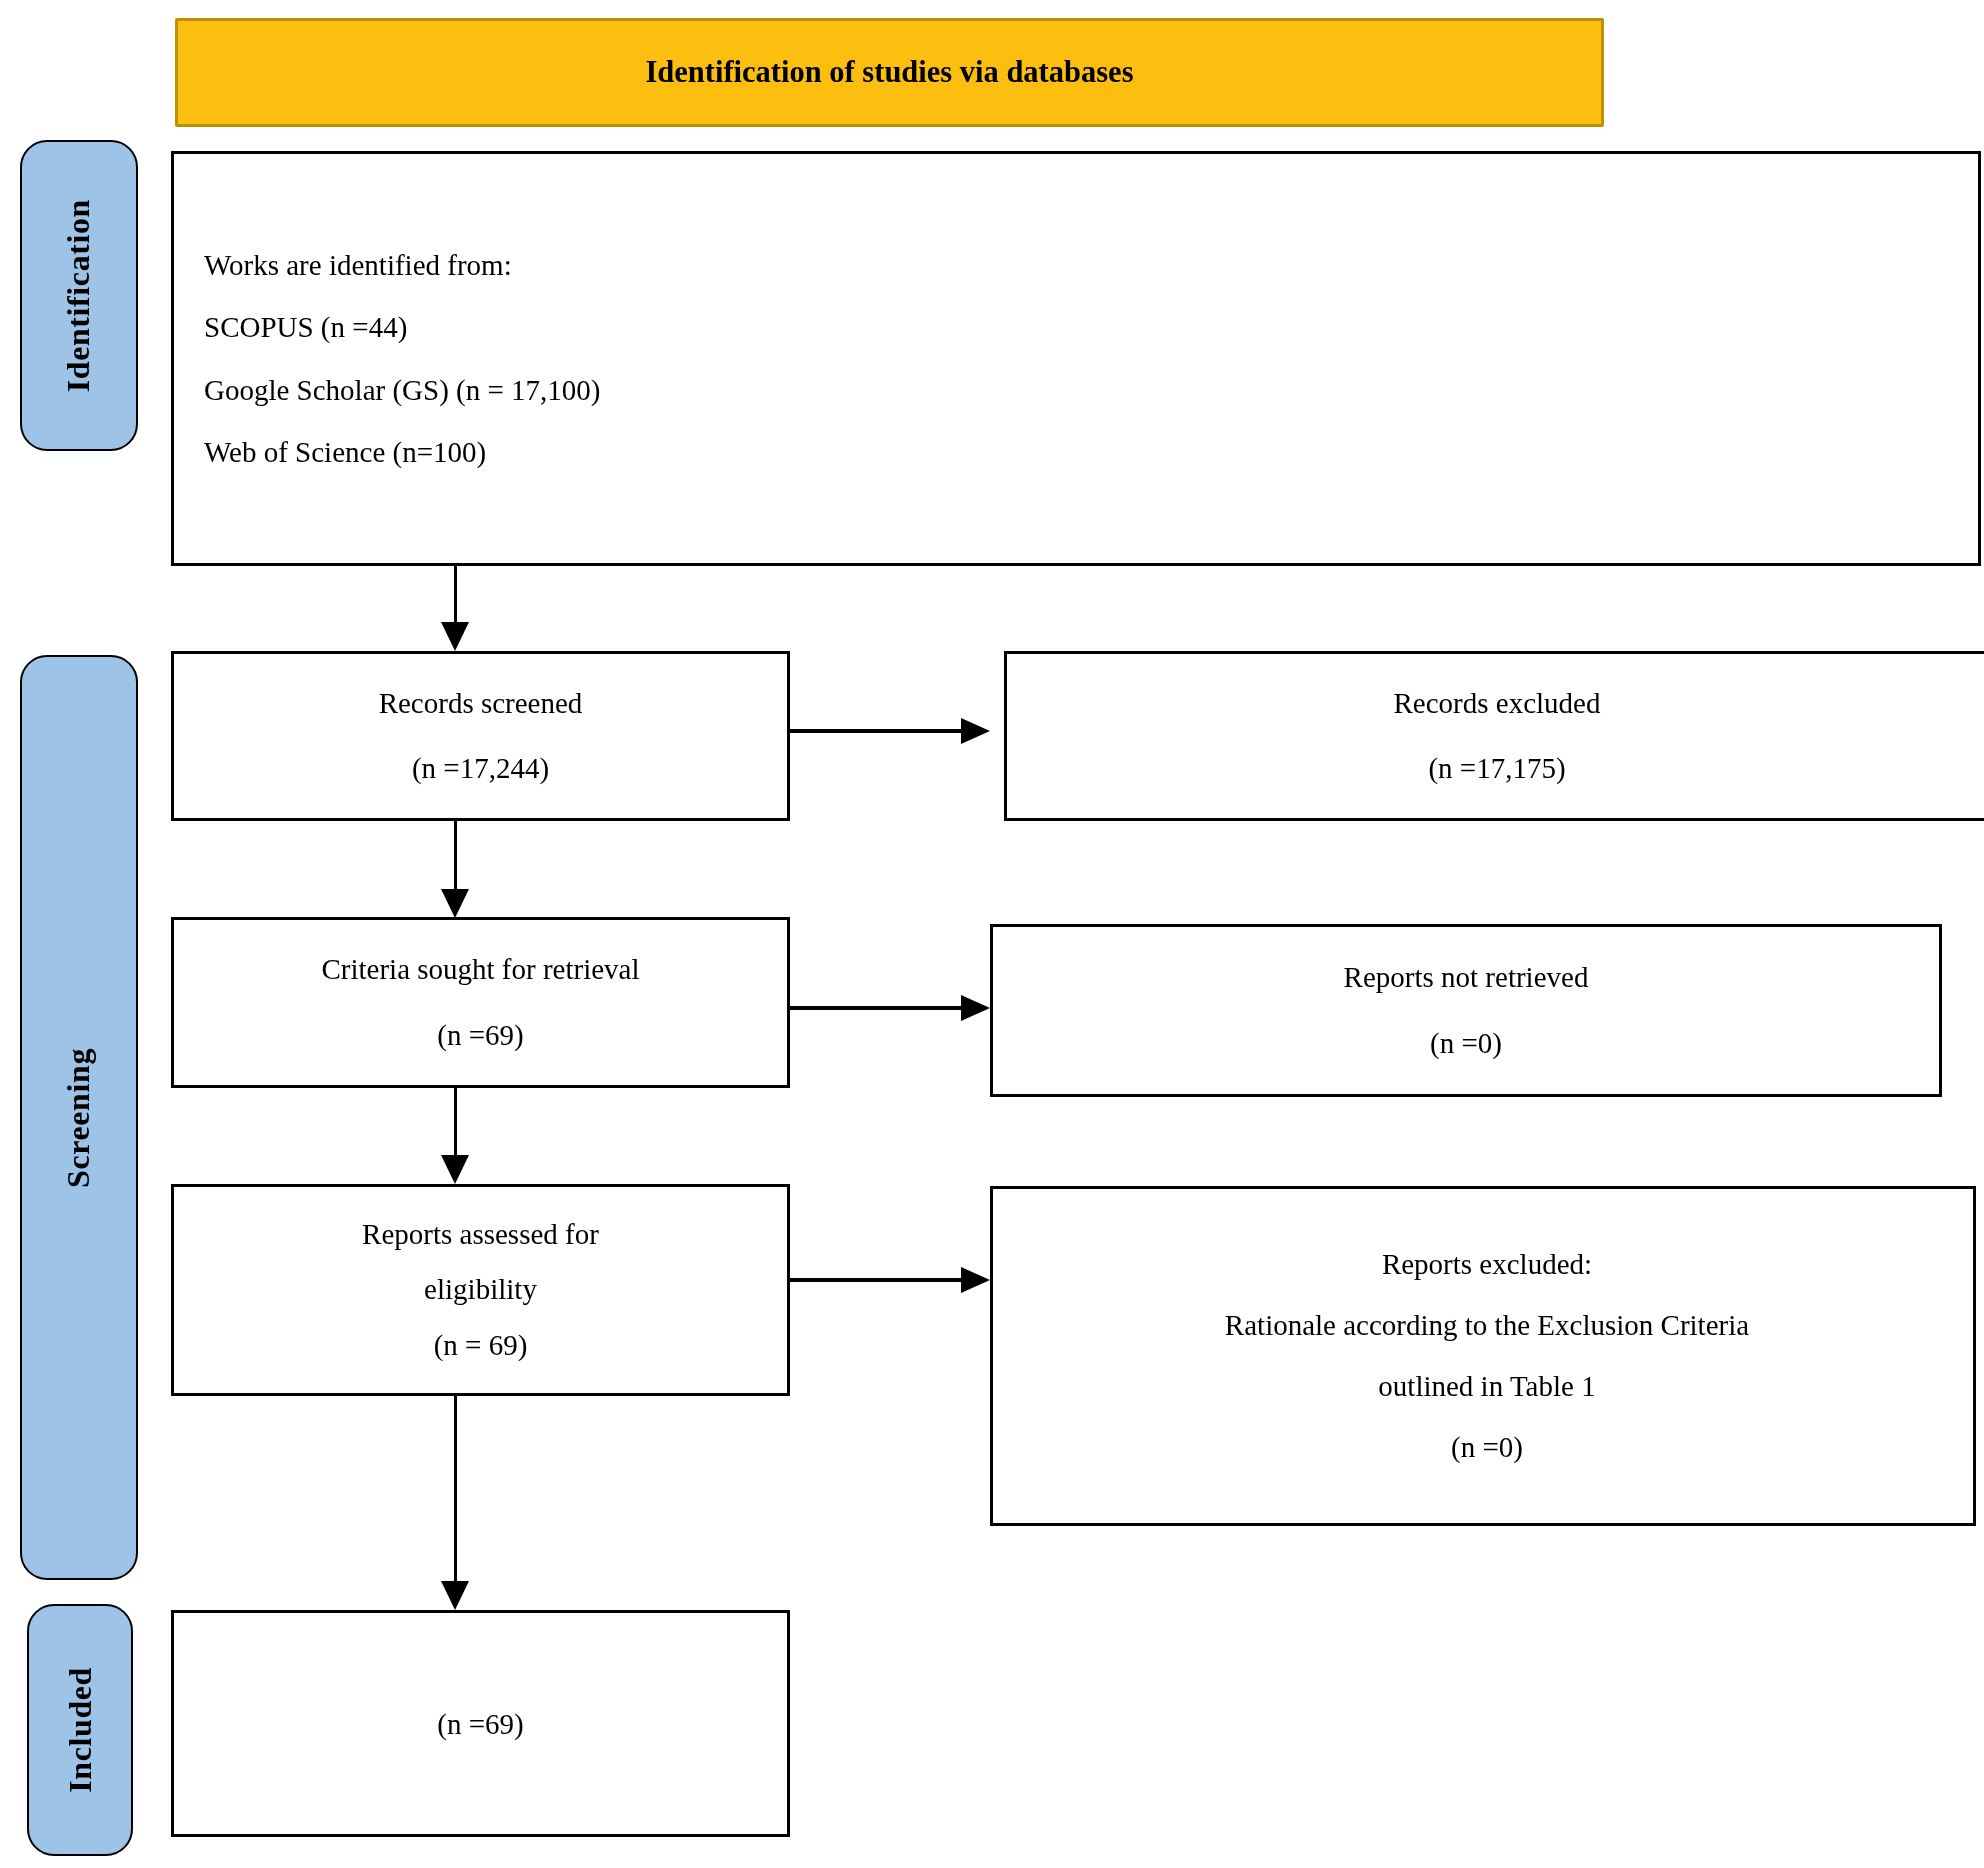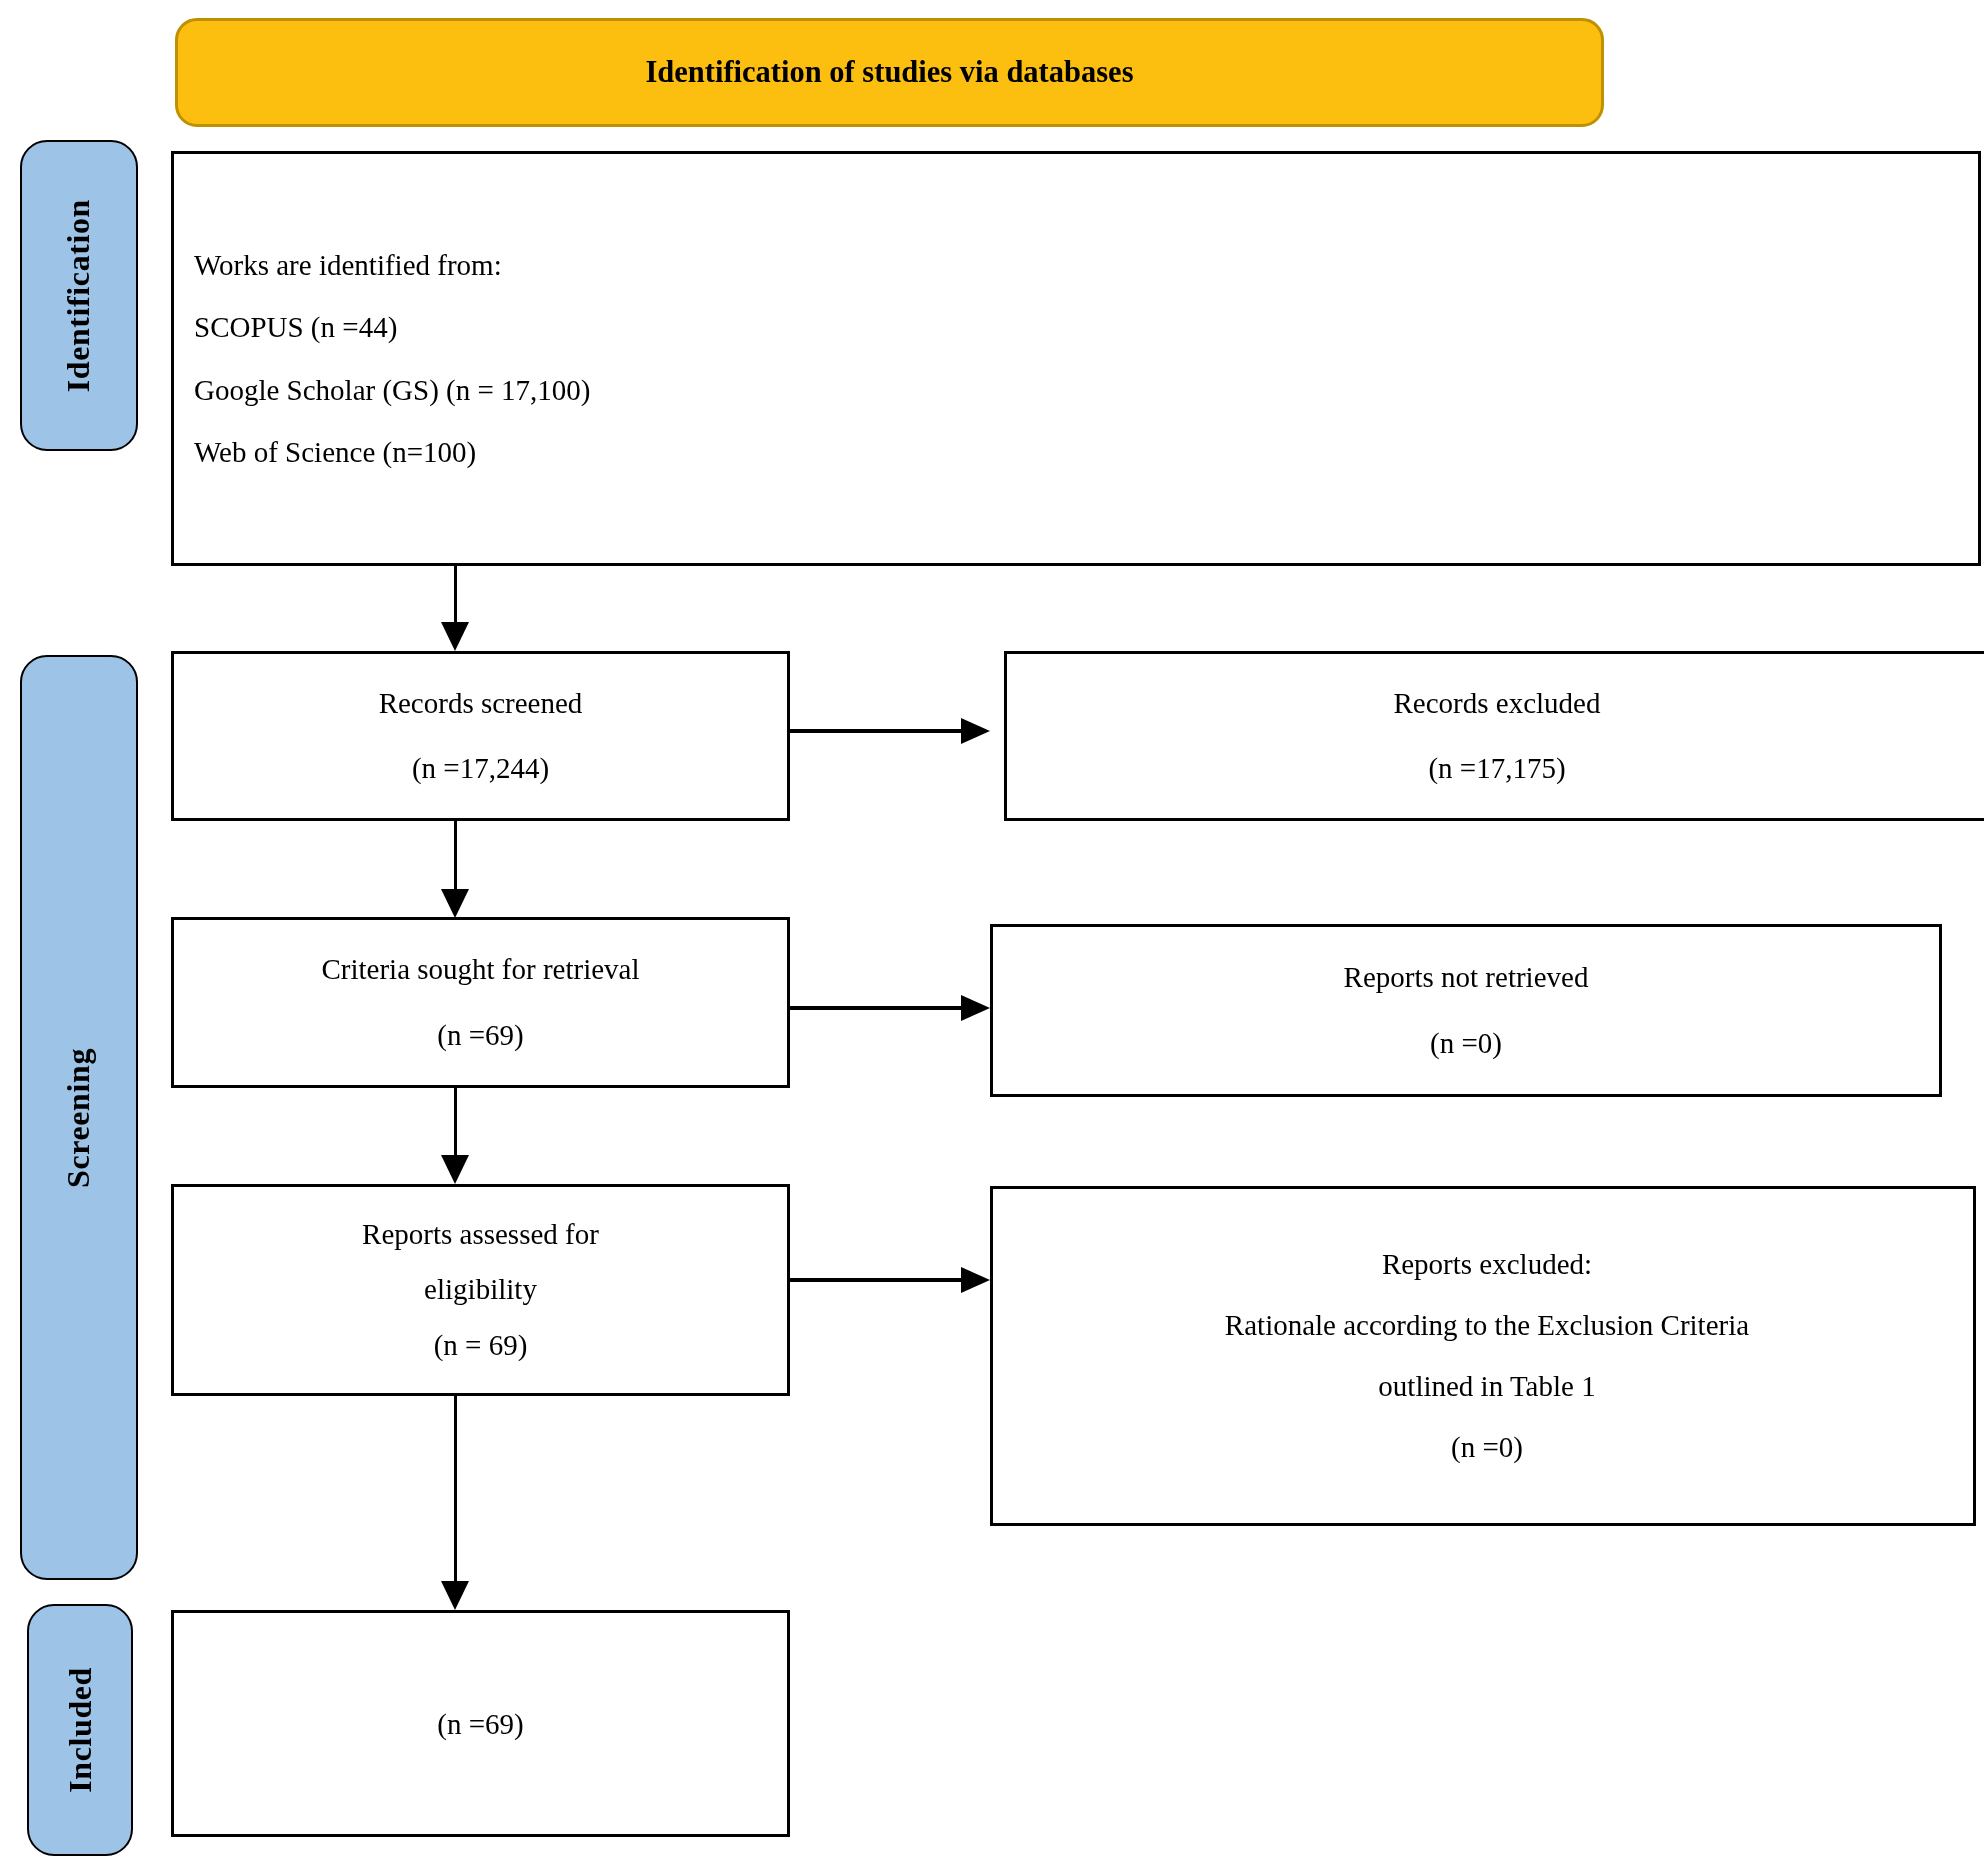--- a/index.html
+++ b/index.html
@@ -5,21 +5,21 @@
   html,body { margin:0; padding:0; background:#ffffff; }
   .page {
     position:relative; width:1985px; height:1869px; background:#ffffff;
     font-family:"Liberation Serif", serif; color:#000;
   }
   * { box-sizing:border-box; }
 
   
   .banner {
     position:absolute; left:175px; top:18px; width:1429px; height:109px;
-    background:#FCBF10; border:3.2px solid #BF9000; border-radius:22px;
+    background:#FCBF10; border:3.2px solid #BF9000; border-radius:2px;
     display:flex; align-items:center; justify-content:center;
     font-weight:bold; font-size:30.5px;
   }
 
   
   .stage {
     position:absolute; background:#9DC3E6; border:2.6px solid #000;
     border-radius:27px; display:flex; align-items:center; justify-content:center;
   }
   .stage .vtxt {
@@ -32,21 +32,21 @@
 
   
   .fbox {
     position:absolute; background:#fff; border:3.9px solid #000;
     display:flex; flex-direction:column; align-items:center; justify-content:center;
     text-align:center; font-size:29px; line-height:2.25;
   }
   .fbox .line { white-space:nowrap; }
   .fbox-sources {
     left:171px; top:151px; width:1810px; height:415px;
-    align-items:flex-start; text-align:left; padding-left:20px; line-height:2.15;
+    align-items:flex-start; text-align:left; padding-left:30px; line-height:2.15;
   }
   .fbox-records-screened   { left:171px;  top:651px; width:619px;  height:170px; }
   .fbox-records-excluded   { left:990px; top:651px; width:986px; height:170px;margin-left:14px; }
   .fbox-reports-sought     { left:171px;  top:917px; width:619px;  height:171px; }
   .fbox-reports-not-retrieved { left:990px; top:924px; width:952px; height:173px; }
   .fbox-reports-assessed   { left:171px;  top:1184px; width:619px;  height:212px; line-height:1.9; }
   .fbox-reports-excluded   { left:990px; top:1186px; width:986px; height:340px; line-height:2.1;padding-left:8px; }
   .fbox-studies-included   { left:171px;  top:1610px; width:619px;  height:227px; line-height:2.0; }
 
   

